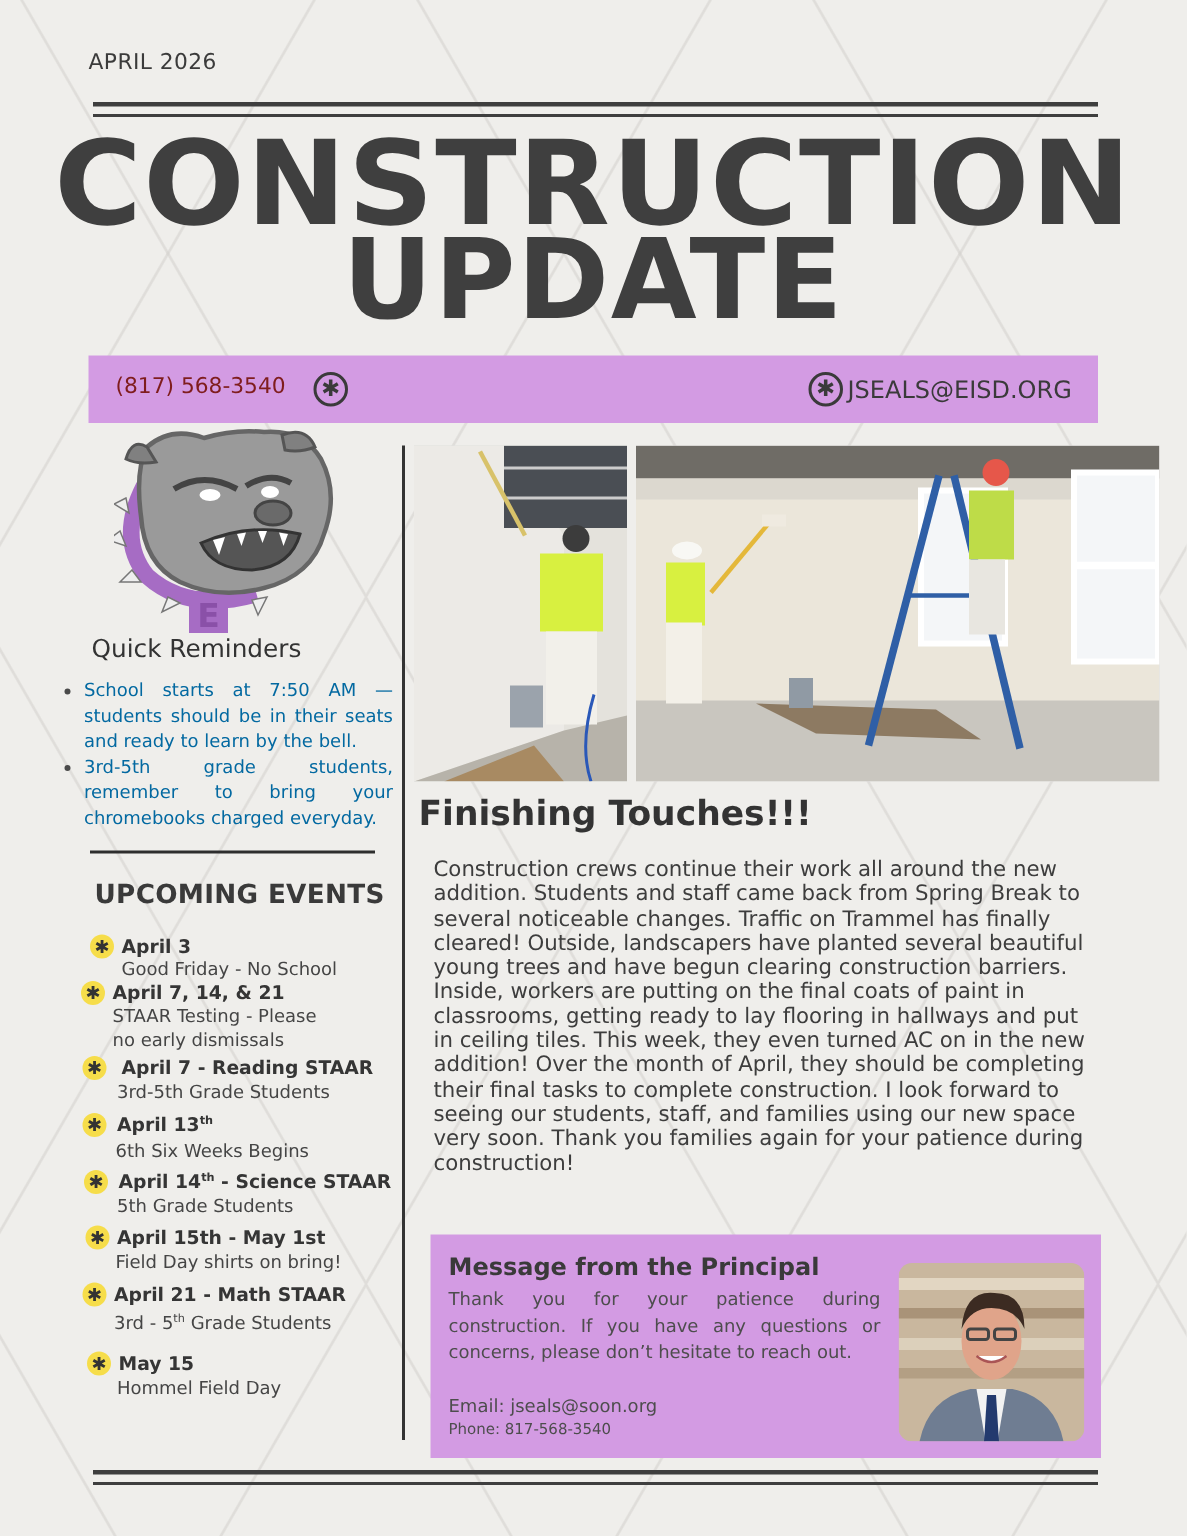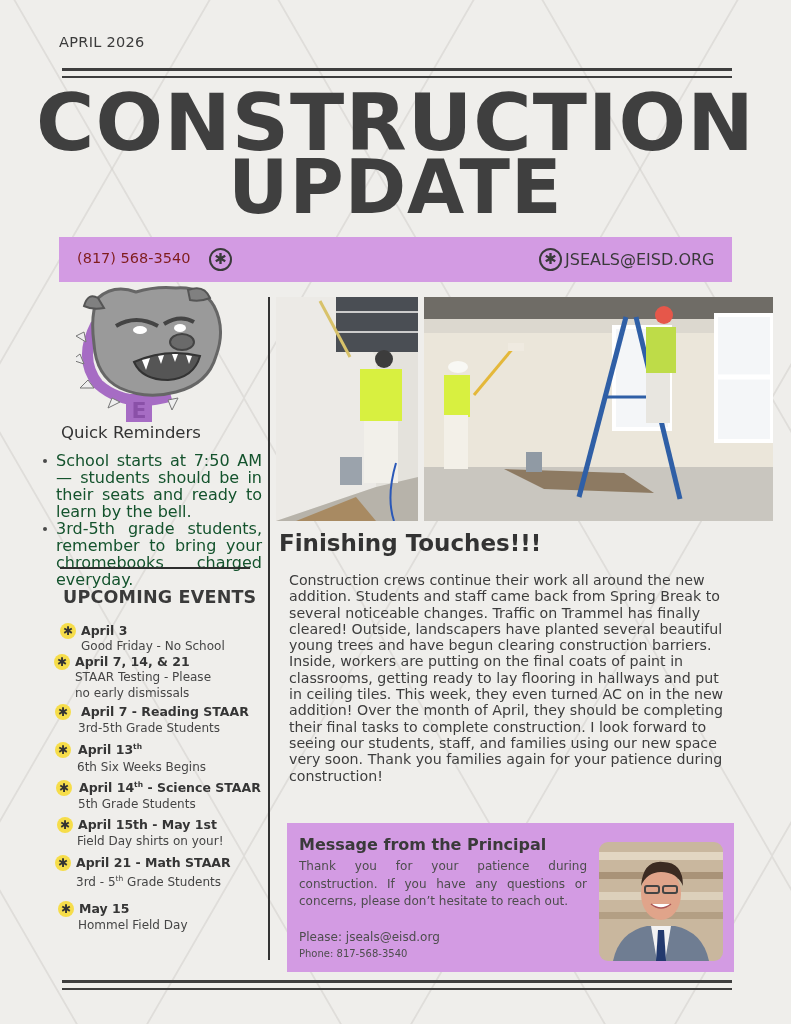--- a/index.html
+++ b/index.html
@@ -44,21 +44,21 @@
   .contact-email { position: absolute; left: 506px; top: 13px; font-size: 16px; color: #3a3a3a; }
 
   
   .mascot { left: 76px; top: 284px; width: 150px; height: 138px; }
 
   
   .qr-title { left: 61px; top: 423px; font-size: 16.5px; font-weight: normal; color: #333; }
   .qr-list { left: 40px; top: 452px; width: 222px; list-style: none; }
   .qr-list li {
     position: relative; padding-left: 16px;
-    font-size: 16px; line-height: 17px; color: #14532d; text-align: justify;
+    font-size: 12px; line-height: 17px; color: #0369a1; text-align: justify;
   }
   .qr-list li::before {
     content: ""; position: absolute; left: 3px; top: 7px;
     width: 4px; height: 4px; border-radius: 50%; background: #4a4a4a;
   }
   .left-divider { left: 60px; top: 567px; width: 190px; height: 2px; background: #2e2e2e; }
   .ue-title { left: 63px; top: 587px; font-size: 17.5px; font-weight: bold; color: #3a3a3a; letter-spacing: 0.2px; }
 
   .event { position: absolute; }
   .event .ev-icon {
@@ -179,21 +179,21 @@
 
 <div class="event" style="left:0; top:0;">
   <span class="ev-icon" style="left:56px; top:780px;">✱</span>
   <span class="ev-title" style="left:79px; top:780px;"><span>April 14</span><sup>th</sup><span> - Science STAAR</span></span>
   <span class="ev-desc" style="left:78px; top:796px;">5th Grade Students</span>
 </div>
 
 <div class="event" style="left:0; top:0;">
   <span class="ev-icon" style="left:57px; top:817px;">✱</span>
   <span class="ev-title" style="left:78px; top:817px;">April 15th - May 1st</span>
-  <span class="ev-desc" style="left:77px; top:833px;">Field Day shirts on your!</span>
+  <span class="ev-desc" style="left:77px; top:833px;">Field Day shirts on bring!</span>
 </div>
 
 <div class="event" style="left:0; top:0;">
   <span class="ev-icon" style="left:55px; top:855px;">✱</span>
   <span class="ev-title" style="left:76px; top:855px;">April 21 - Math STAAR</span>
   <span class="ev-desc" style="left:76px; top:871px;"><span>3rd - 5</span><sup>th</sup><span> Grade Students</span></span>
 </div>
 
 <div class="event" style="left:0; top:0;">
   <span class="ev-icon" style="left:58px; top:901px;">✱</span>
@@ -247,21 +247,21 @@
     <rect x="222" y="76" width="24" height="50" fill="#e8e6e0"></rect>
   </svg>
 </div>
 
 <div class="abs art-title">Finishing Touches!!!</div>
 <div class="abs art-body">Construction crews continue their work all around the new addition.  Students and staff came back from Spring Break to several noticeable changes.  Traffic on Trammel has finally cleared!  Outside, landscapers have planted several beautiful young trees and have begun clearing construction barriers.  Inside, workers are putting on the final coats of paint in classrooms, getting ready to lay flooring in hallways and put in ceiling tiles.  This week, they even turned AC on in the new addition!  Over the month of April, they should be completing their final tasks to complete construction.  I look forward to seeing our students, staff, and families using our new space very soon.  Thank you families again for your patience during construction!</div>
 
 <div class="abs principal-box">
   <div class="pb-title">Message from the Principal</div>
   <div class="pb-body">Thank you for your patience during construction.  If you have any questions or concerns, please don’t hesitate to reach out.</div>
-  <div class="pb-email">Please: jseals@eisd.org</div>
+  <div class="pb-email">Email: jseals@soon.org</div>
   <div class="pb-phone">Phone: 817-568-3540</div>
   <div class="pb-photo">
     <svg width="124" height="119" viewBox="0 0 124 119">
       <rect width="124" height="119" fill="#c9b79e"></rect>
       <rect x="0" y="10" width="124" height="8" fill="#e2d6c2"></rect>
       <rect x="0" y="30" width="124" height="7" fill="#a99378"></rect>
       <rect x="0" y="50" width="124" height="8" fill="#dcd0bb"></rect>
       <rect x="0" y="70" width="124" height="7" fill="#b39f84"></rect>
       <path d="M14 119 Q20 90 48 84 L76 84 Q104 90 110 119 Z" fill="#6f7d92"></path>
       <polygon points="52,84 72,84 66,119 58,119" fill="#f2f2f2"></polygon>

